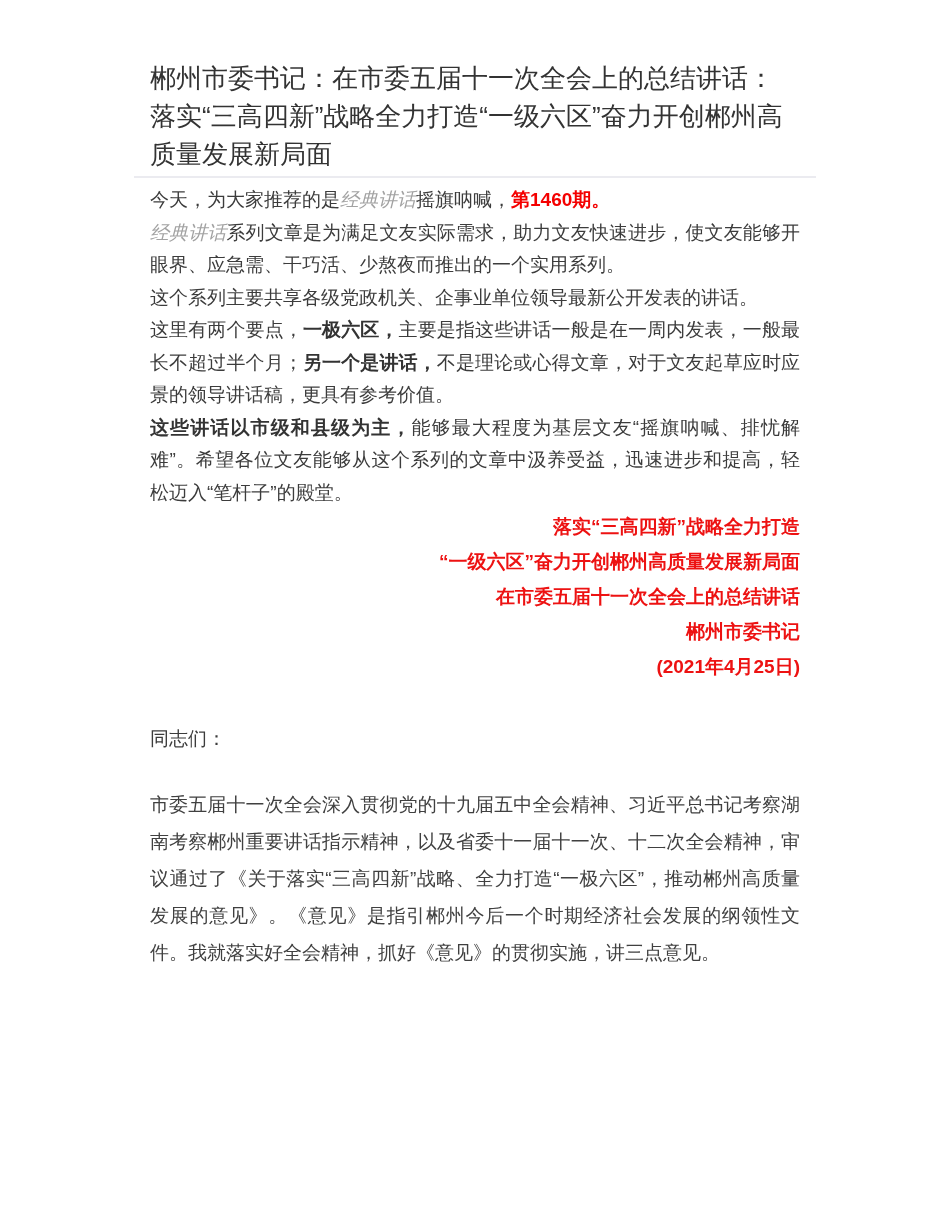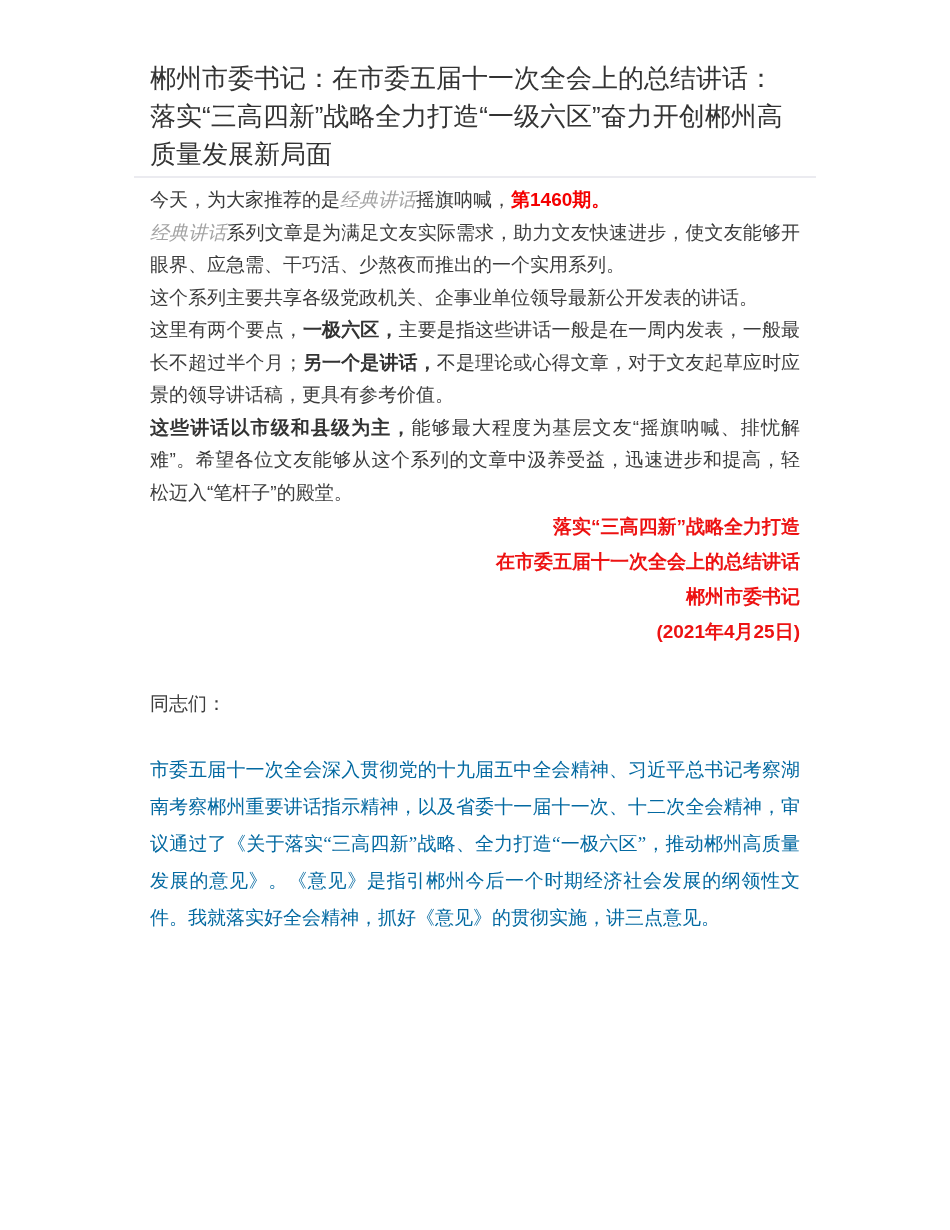--- a/index.html
+++ b/index.html
@@ -68,23 +68,22 @@
   .greeting {
     margin: 36px 0 16px 0;
     font-size: 19px;
     line-height: 37px;
     color: #3c3c3c;
   }
   .speech-para {
     margin: 29px 0 0 0;
     font-size: 19px;
     line-height: 37px;
-    color: #0369a1;
+    color: #404040;
     text-align: justify;
-    font-family: Liberation Serif, serif;
   }
 </style>
 </head>
 <body>
 
 <div>
 
 
   <div class="article">
 
@@ -100,20 +99,21 @@
 
       <p><span>这个系列主要共享各级党政机关、企事业单位领导最新公开发表的讲话。</span></p>
 
       <p><span>这里有两个要点，</span><b>一极六区，</b><span>主要是指这些讲话一般是在一周内发表，一般最长不超过半个月；</span><b>另一个是讲话，</b><span>不是理论或心得文章，对于文友起草应时应景的领导讲话稿，更具有参考价值。</span></p>
 
       <p><b>这些讲话以市级和县级为主，</b><span>能够最大程度为基层文友“摇旗呐喊、排忧解难”。希望各位文友能够从这个系列的文章中汲养受益，迅速进步和提高，轻松迈入“笔杆子”的殿堂。</span></p>
     </div>
 
     <div class="center-heading">
       <p>落实“三高四新”战略全力打造</p>
+      <p>“一级六区”奋力开创郴州高质量发展新局面</p>
       <p>在市委五届十一次全会上的总结讲话</p>
       <p>郴州市委书记</p>
       <p>(2021年4月25日)</p>
     </div>
 
     <p class="greeting">同志们：</p>
 
     <p class="speech-para">市委五届十一次全会深入贯彻党的十九届五中全会精神、习近平总书记考察湖南考察郴州重要讲话指示精神，以及省委十一届十一次、十二次全会精神，审议通过了《关于落实“三高四新”战略、全力打造“一极六区”，推动郴州高质量发展的意见》。《意见》是指引郴州今后一个时期经济社会发展的纲领性文件。我就落实好全会精神，抓好《意见》的贯彻实施，讲三点意见。</p>
 
   </div>

